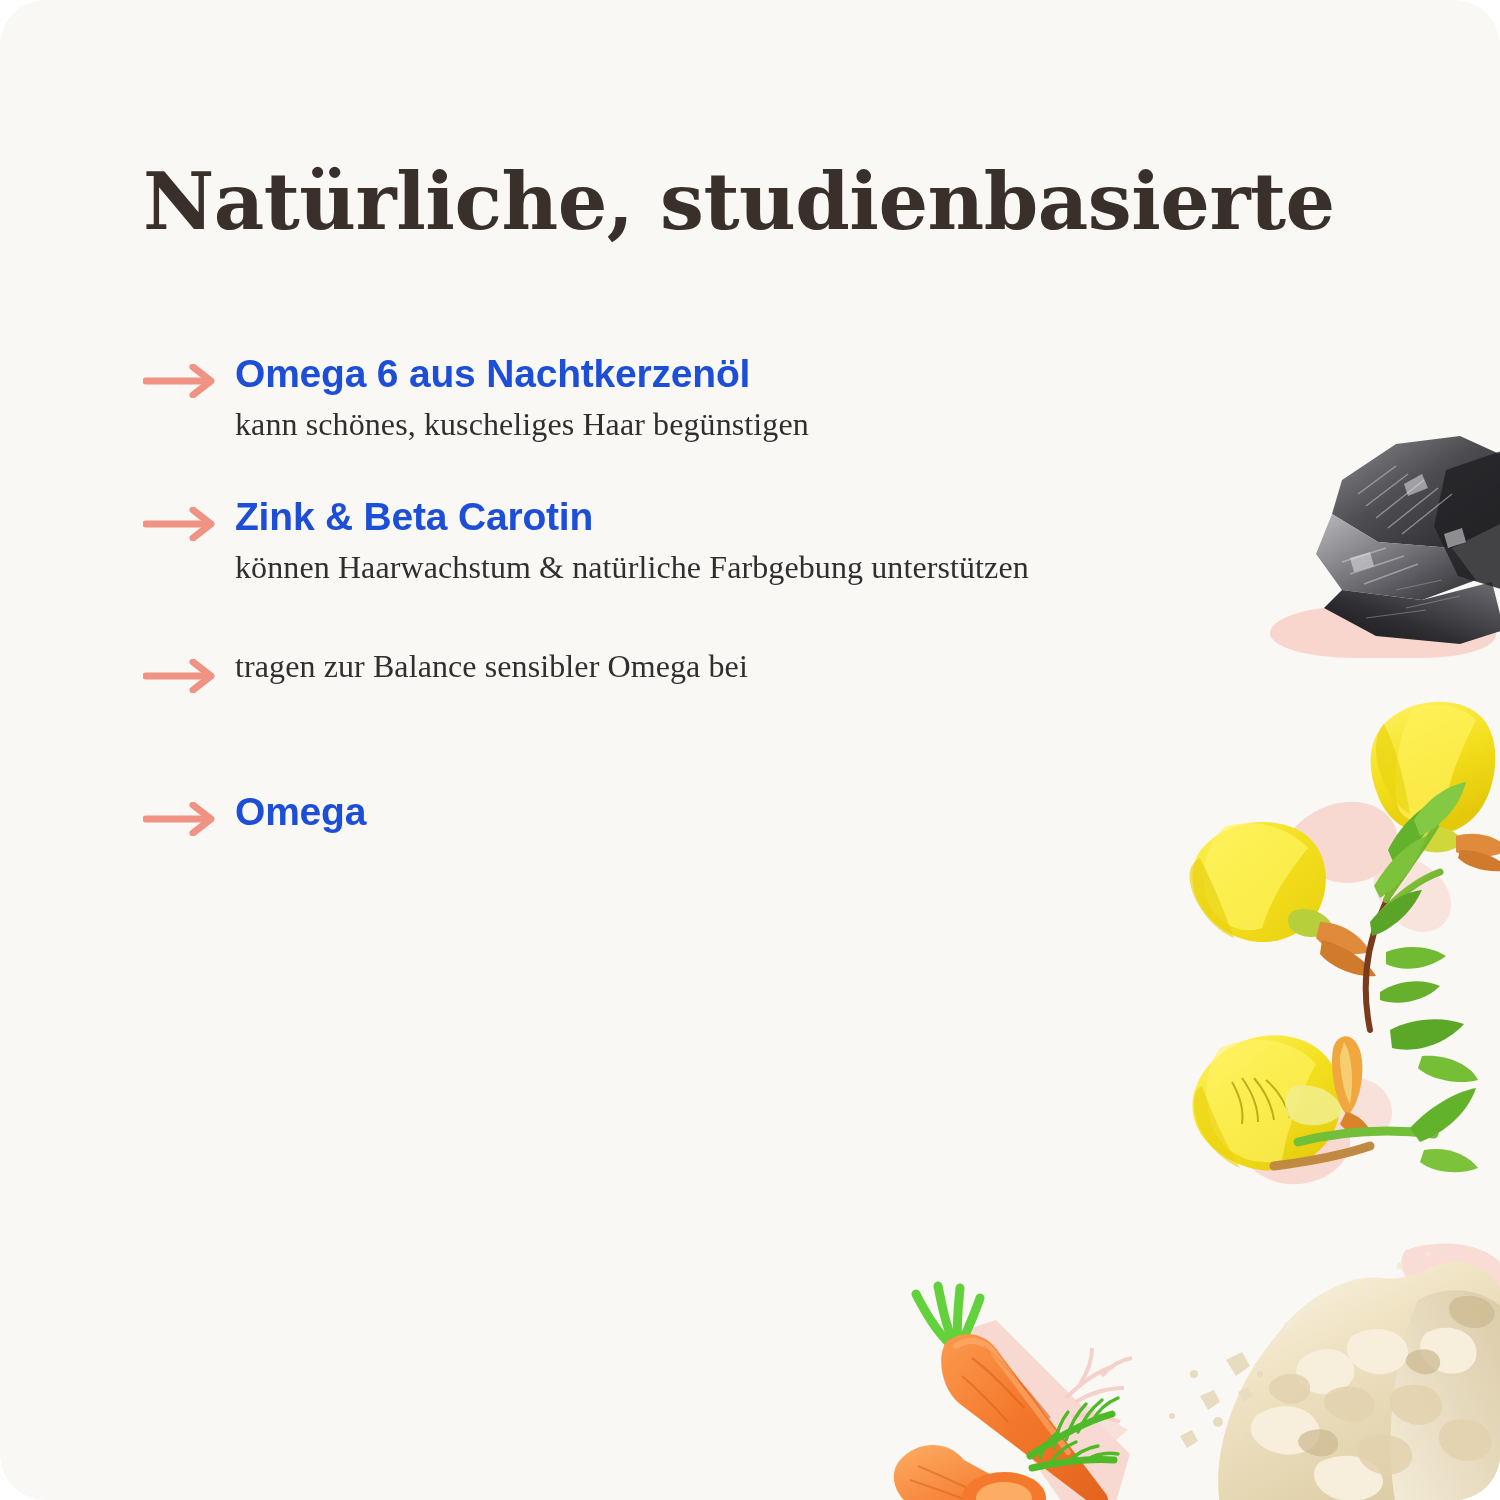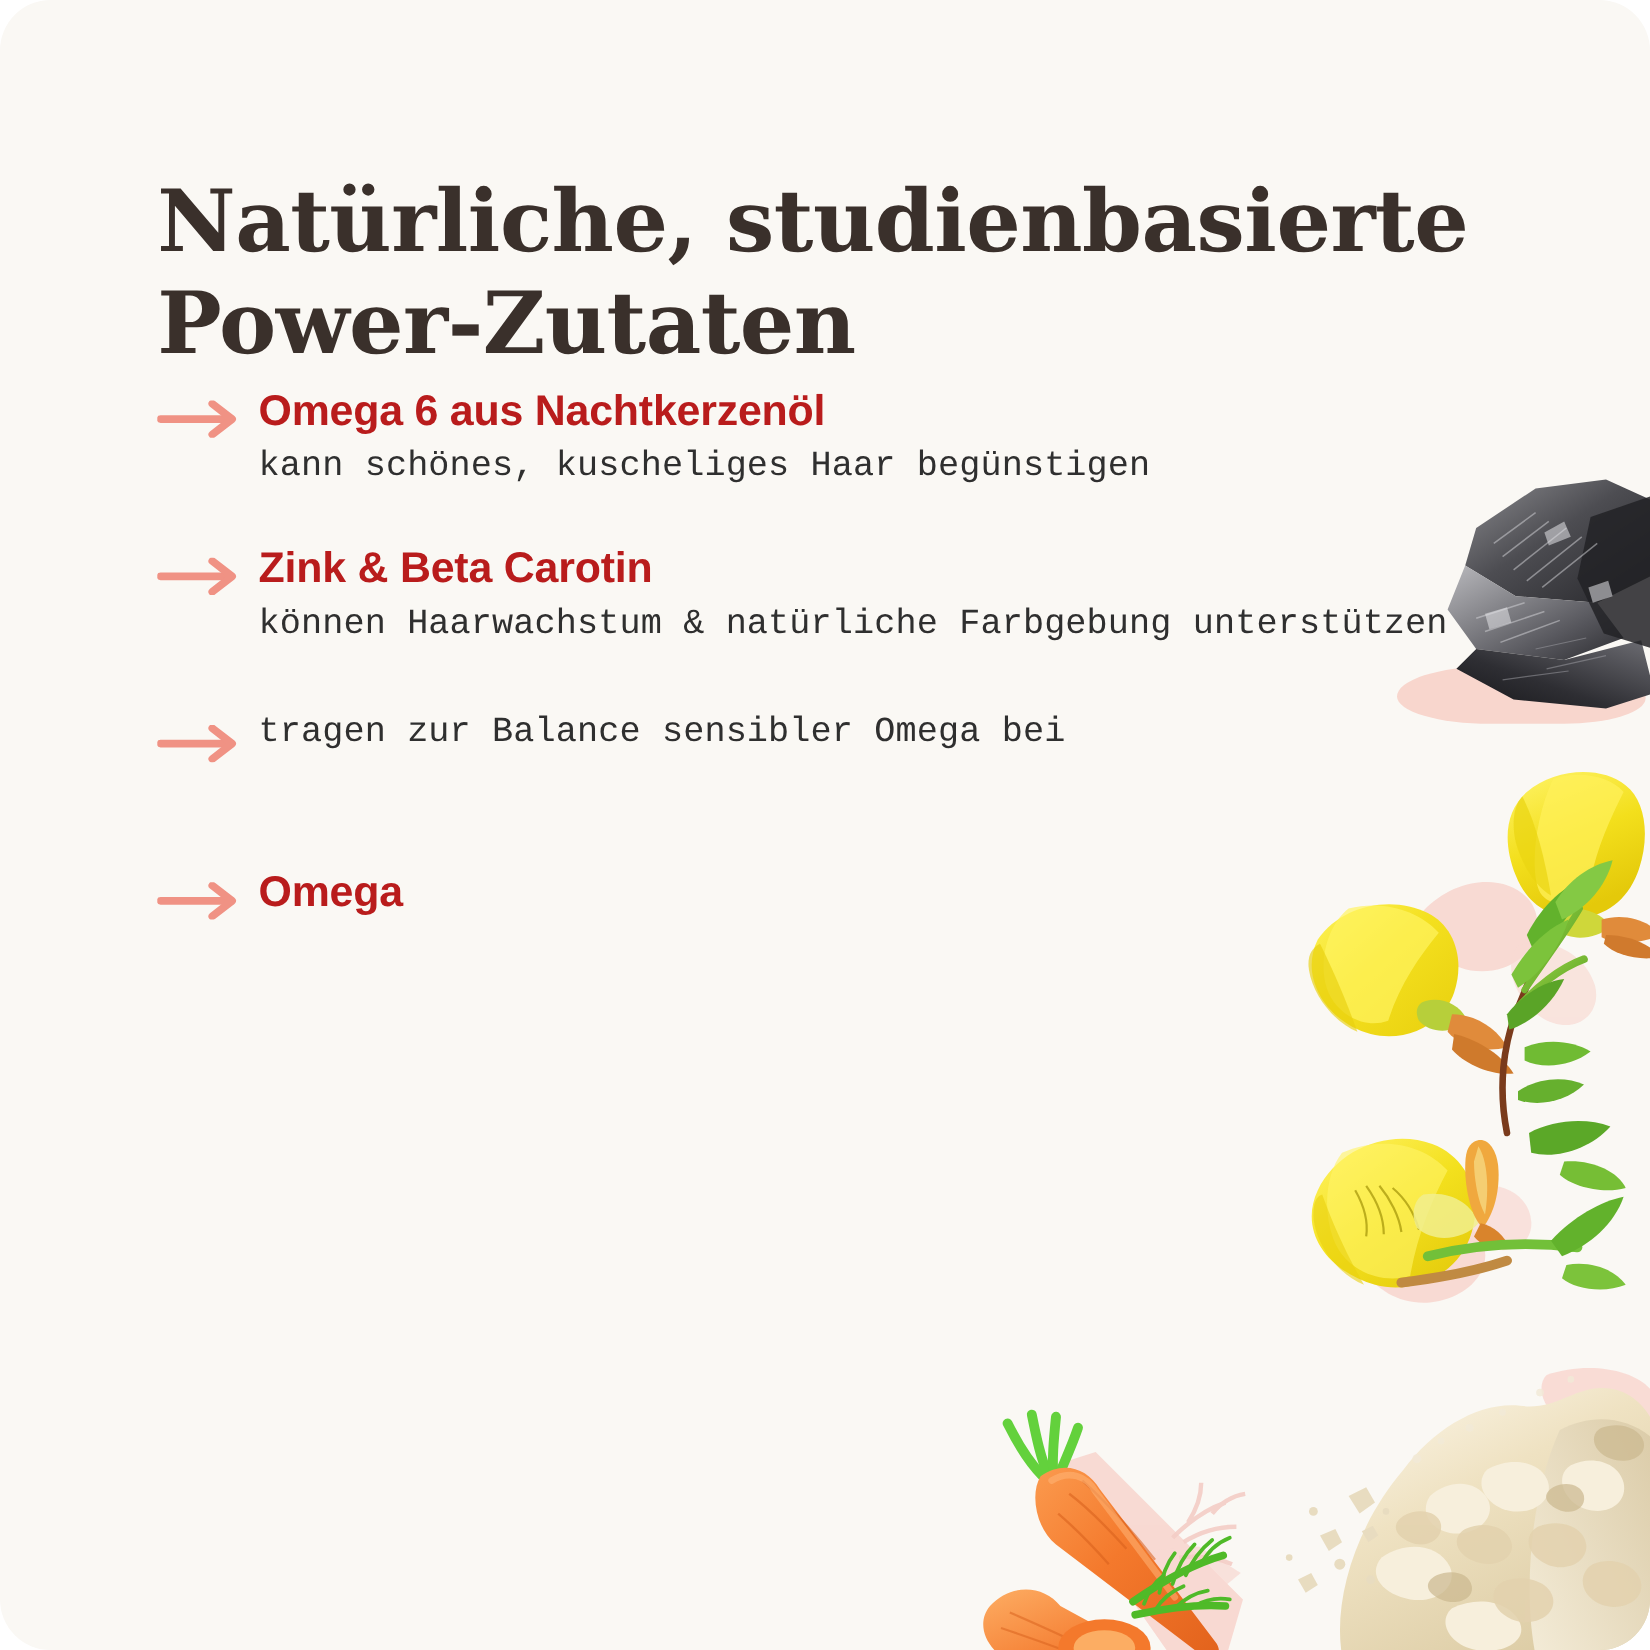--- a/index.html
+++ b/index.html
@@ -52,32 +52,32 @@
     left: 0;
     top: 12px;
     width: 76px;
     height: 34px;
   }
   .item .arrow svg { display: block; }
   .item .body {
     margin-left: 92px;
   }
   .item .title {
-    color: #b91c1c;
+    color: #1d4ed8;
     font-family: "Liberation Sans", sans-serif;
     font-weight: 700;
     font-size: 39px;
     line-height: 1.12;
     letter-spacing: -0.2px;
     white-space: nowrap;
   }
   .item .desc {
     margin-top: 9px;
     color: #2f2f2f;
-    font-family: Liberation Mono, monospace;
+    font-family: Liberation Serif, serif;
     font-weight: 300;
     font-size: 32px;
     line-height: 1.2;
     letter-spacing: 0.1px;
     white-space: nowrap;
   }
 
   
   .deco { position: absolute; pointer-events: none; }
 
@@ -106,21 +106,20 @@
   .petal-shadow { fill: #f8d8d1; }
   .pink-sprig  { stroke: #f4cdc6; fill: none; }
 </style>
 </head>
 <body>
 
 <div class="page">
 
   <h1 class="heading">
     <span class="hl">Natürliche, studienbasierte</span>
-    <span class="hl">Power-Zutaten</span>
   </h1>
 
   <div class="list">
 
     <div class="item">
       <span class="arrow">
         <svg width="76" height="34" viewBox="0 0 76 34">
           <g stroke="#f09284" stroke-width="7" stroke-linecap="round" stroke-linejoin="round" fill="none">
             <line x1="3" y1="17" x2="67" y2="17"></line>
             <polyline points="50,3 68,17 50,31"></polyline>

